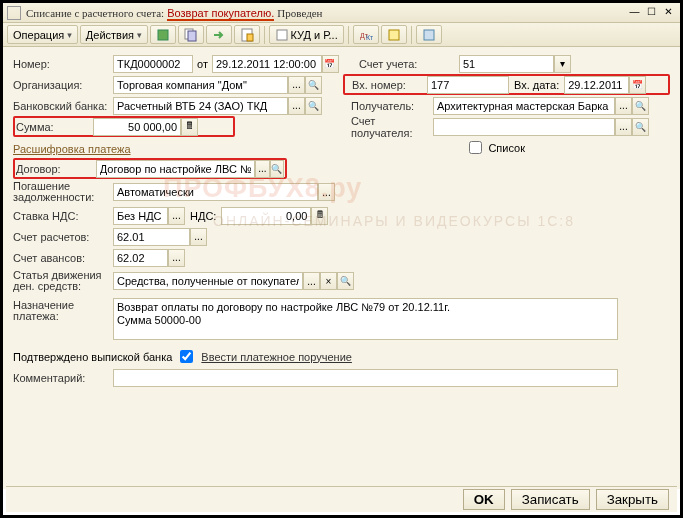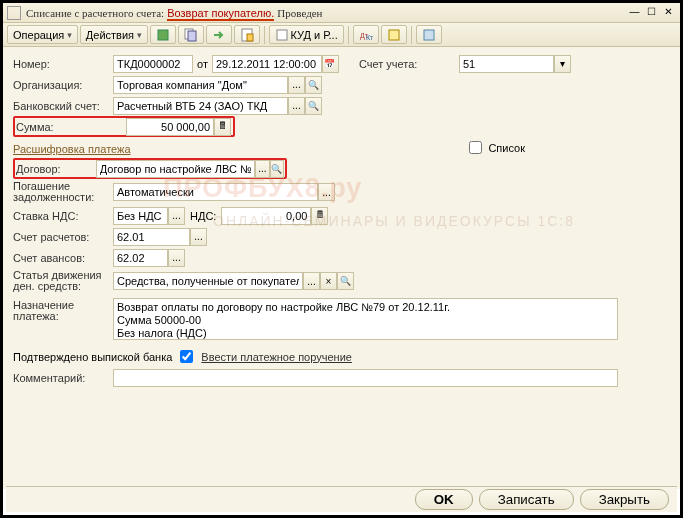--- a/index.html
+++ b/index.html
@@ -91,22 +91,22 @@
     border-top: 1px solid #c9c2a2;
     display: flex;
     justify-content: flex-end;
     align-items: center;
     gap: 6px;
     padding: 0 8px;
   }
   .btn {
     background: linear-gradient(#fbf8ec, #eee9d5);
     border: 1px solid #b4ac8a;
-    border-radius: 10px;
-    padding: 2px 18px;
+    border-radius: 0;
+    padding: 2px 10px;
   }
   .btn.primary { font-weight: bold; }
   .watermark {
     position: absolute;
     top: 170px; left: 160px;
     font-size: 27px; font-weight: bold;
     color: rgba(224, 121, 84, 0.2);
     letter-spacing: 1px;
     pointer-events: none;
   }
@@ -209,29 +209,50 @@
 
   <div style="display:flex">
     <div style="flex:0 0 330px">
       <div class="row">
         <div class="lbl">Организация:</div>
         <input class="fld" style="width: 175px;" value="Торговая компания &quot;Дом&quot;">
         <span class="btn-sm dots"></span>
         <span class="btn-sm mag"></span>
       </div>
       <div class="row">
-        <div class="lbl">Банковский счет:</div>
+        <div class="lbl">Банковский банка:</div>
         <input class="fld" style="width: 175px;" value="Расчетный ВТБ 24 (ЗАО) ТКД">
         <span class="btn-sm dots"></span>
         <span class="btn-sm mag"></span>
       </div>
       <div class="row red-box" style="width:222px">
-        <div class="lbl" style="width:110px">Сумма:</div>
+        <div class="lbl" style="width:77px">Сумма:</div>
         <input class="fld" style="width: 88px; text-align: right;" value="50 000,00">
         <span class="btn-sm">🖩</span>
+      </div>
+    </div>
+    <div style="flex:1">
+      <div class="row red-box">
+        <div class="lbl" style="width:75px;margin-left:6px">Вх. номер:</div>
+        <input class="fld" style="width: 82px;" value="177">
+        <span style="margin:0 5px">Вх. дата:</span>
+        <input class="fld" style="width: 65px;" value="29.12.2011">
+        <span class="btn-sm cal"></span>
+      </div>
+      <div class="row">
+        <div class="lbl" style="width:82px;margin-left:8px">Получатель:</div>
+        <input class="fld" style="width: 182px;" value="Архитектурная мастерская Барка">
+        <span class="btn-sm dots"></span>
+        <span class="btn-sm mag"></span>
+      </div>
+      <div class="row">
+        <div class="lbl" style="width:82px;margin-left:8px">Счет получателя:</div>
+        <input class="fld" style="width: 182px;" value="">
+        <span class="btn-sm dots"></span>
+        <span class="btn-sm mag"></span>
       </div>
     </div>
   </div>
 
   <div style="display:flex;align-items:center">
     <div class="section">Расшифровка платежа</div>
     <div style="flex:1"></div>
     <input type="checkbox" class="checkbox" style="">
     <span style="margin-left:3px">Список</span>
     <span style="width:145px"></span>
@@ -276,21 +297,20 @@
     <span class="btn-sm dots"></span>
     <span class="btn-sm x"></span>
     <span class="btn-sm mag"></span>
   </div>
 
   <div style="display:flex;margin-top:4px">
     <div class="lbl" style="line-height:11px;padding-top:2px">Назначение платежа:</div>
     <div class="payment-text">
       <div>Возврат оплаты по договору  по настройке ЛВС №79 от 20.12.11г.</div>
       <div>Сумма 50000-00</div>
-      <div>Без налога (НДС)</div>
     </div>
   </div>
 
   <div class="row" style="margin-top:6px">
     <span>Подтверждено выпиской банка</span>
     <input type="checkbox" checked="" class="checkbox" style="margin: 0px 8px;">
     <span class="link">Ввести платежное поручение</span>
   </div>
 
 

